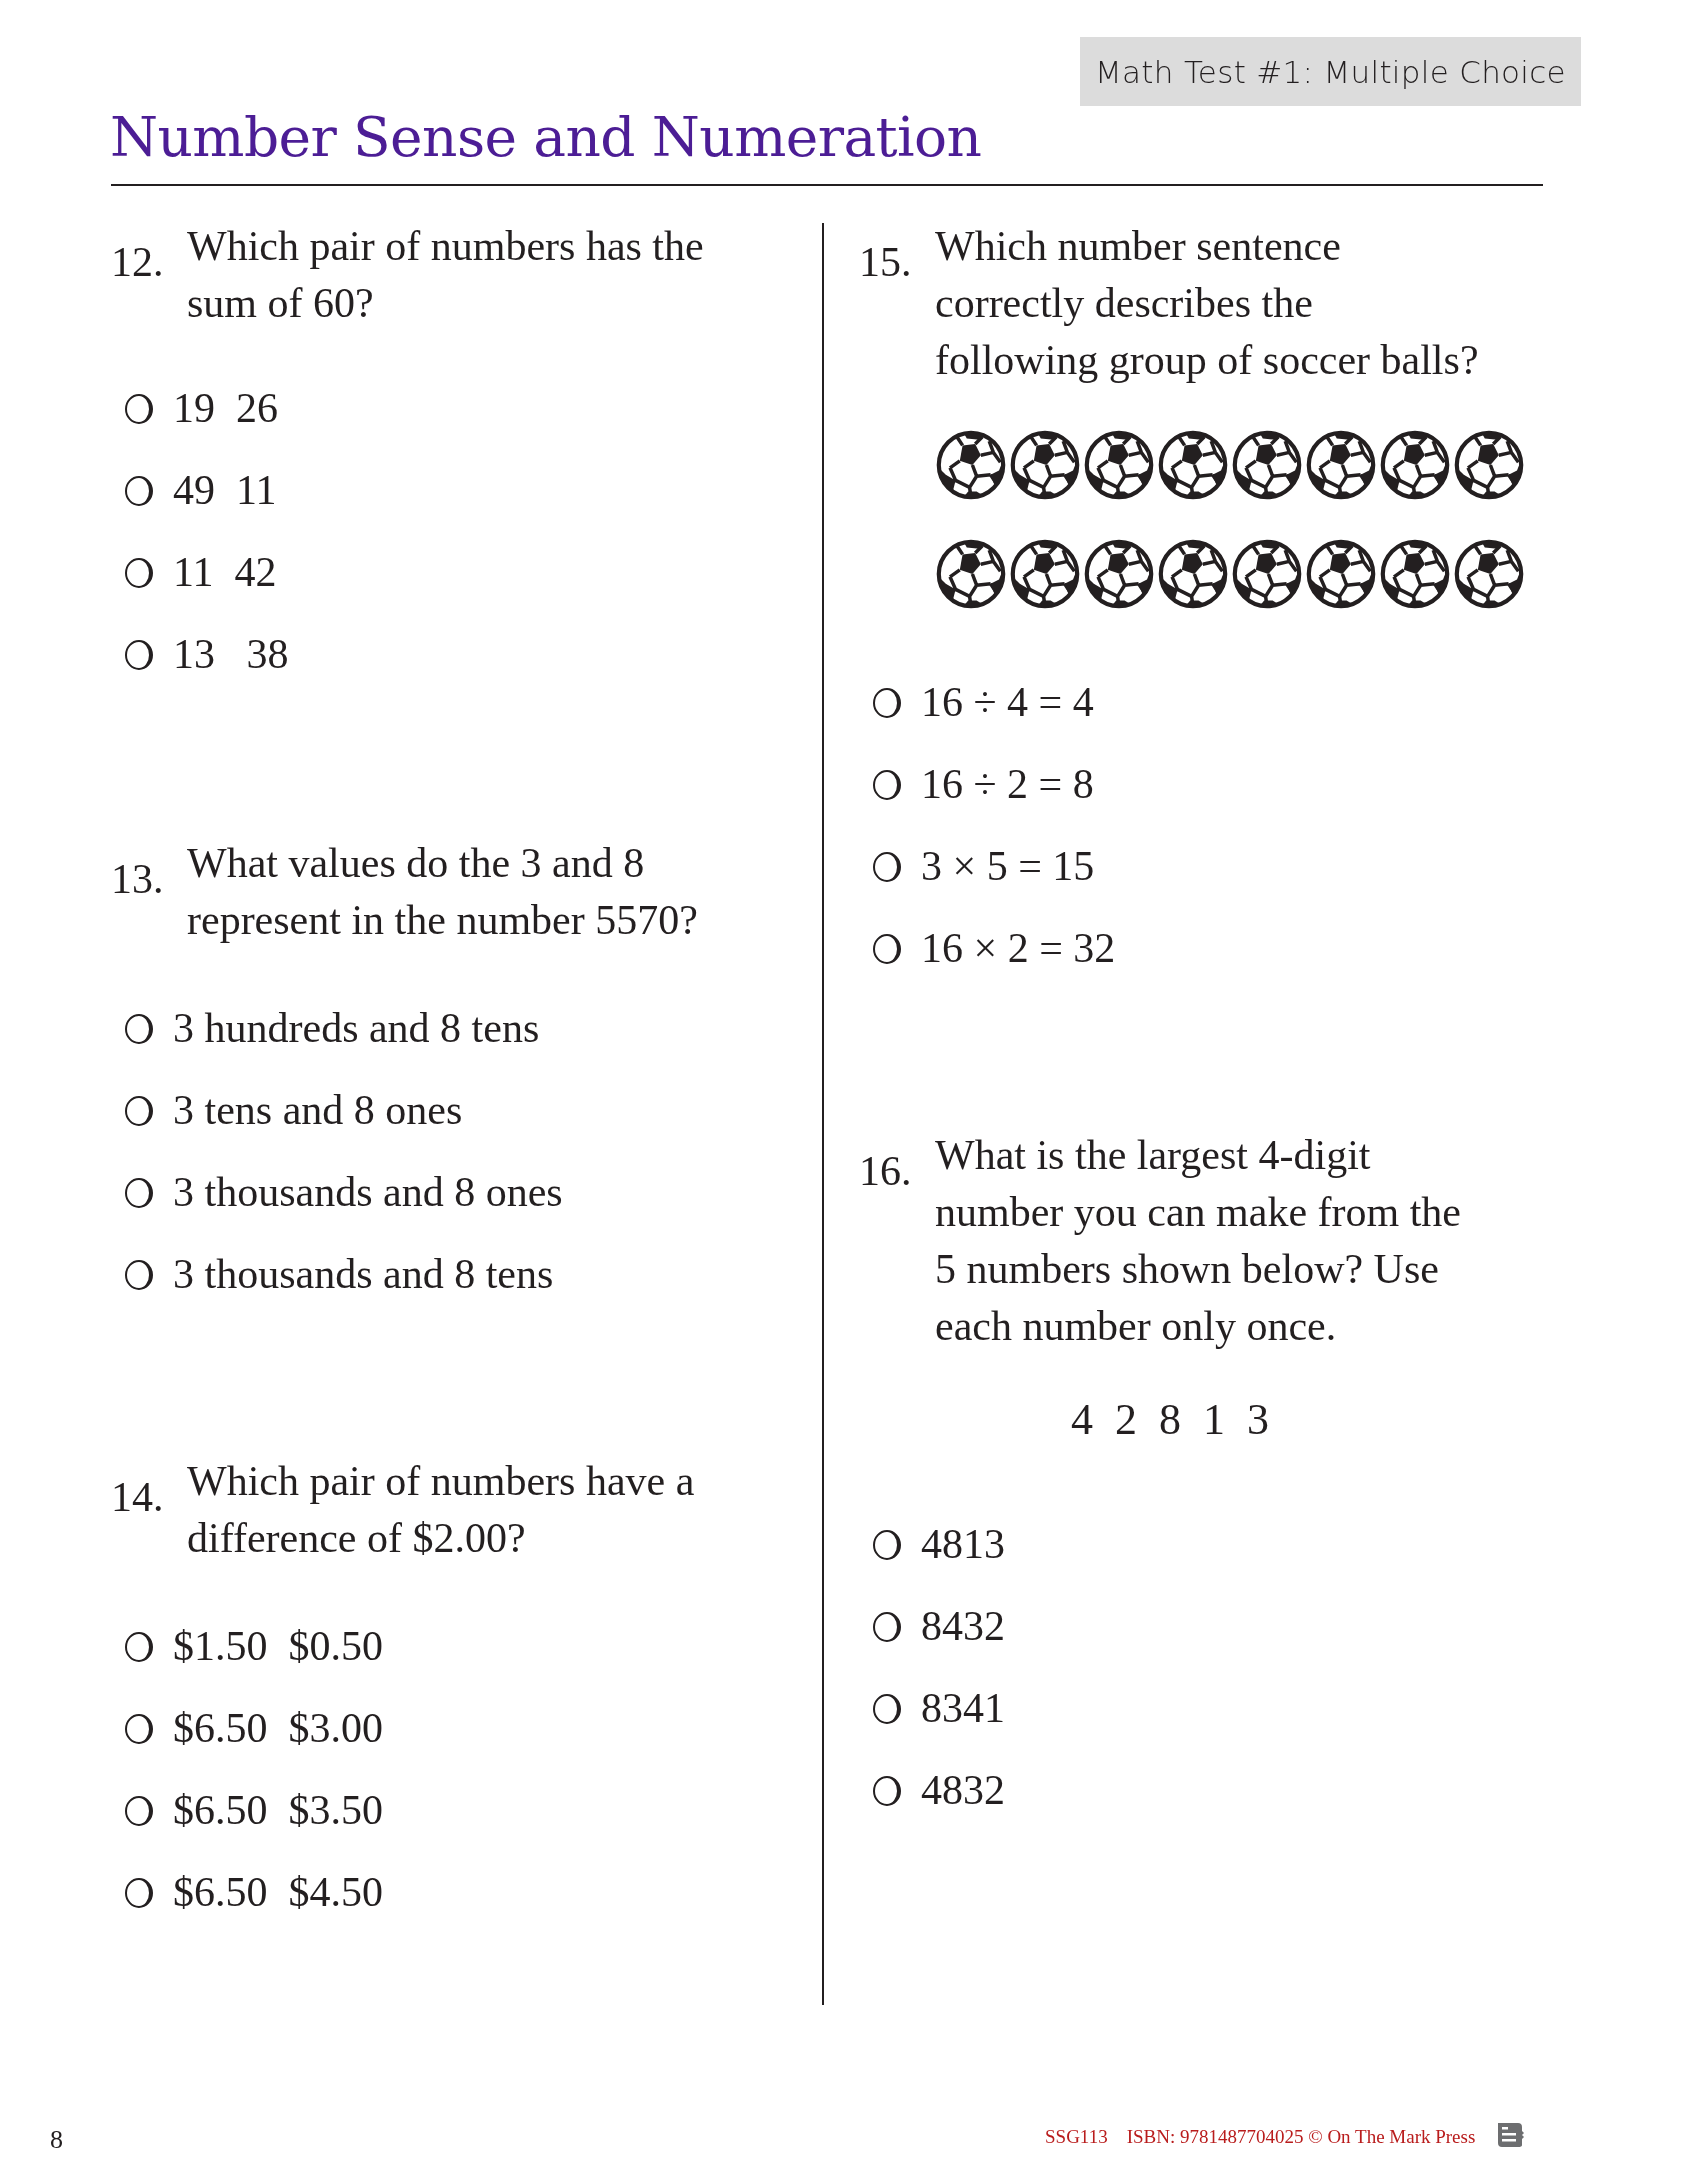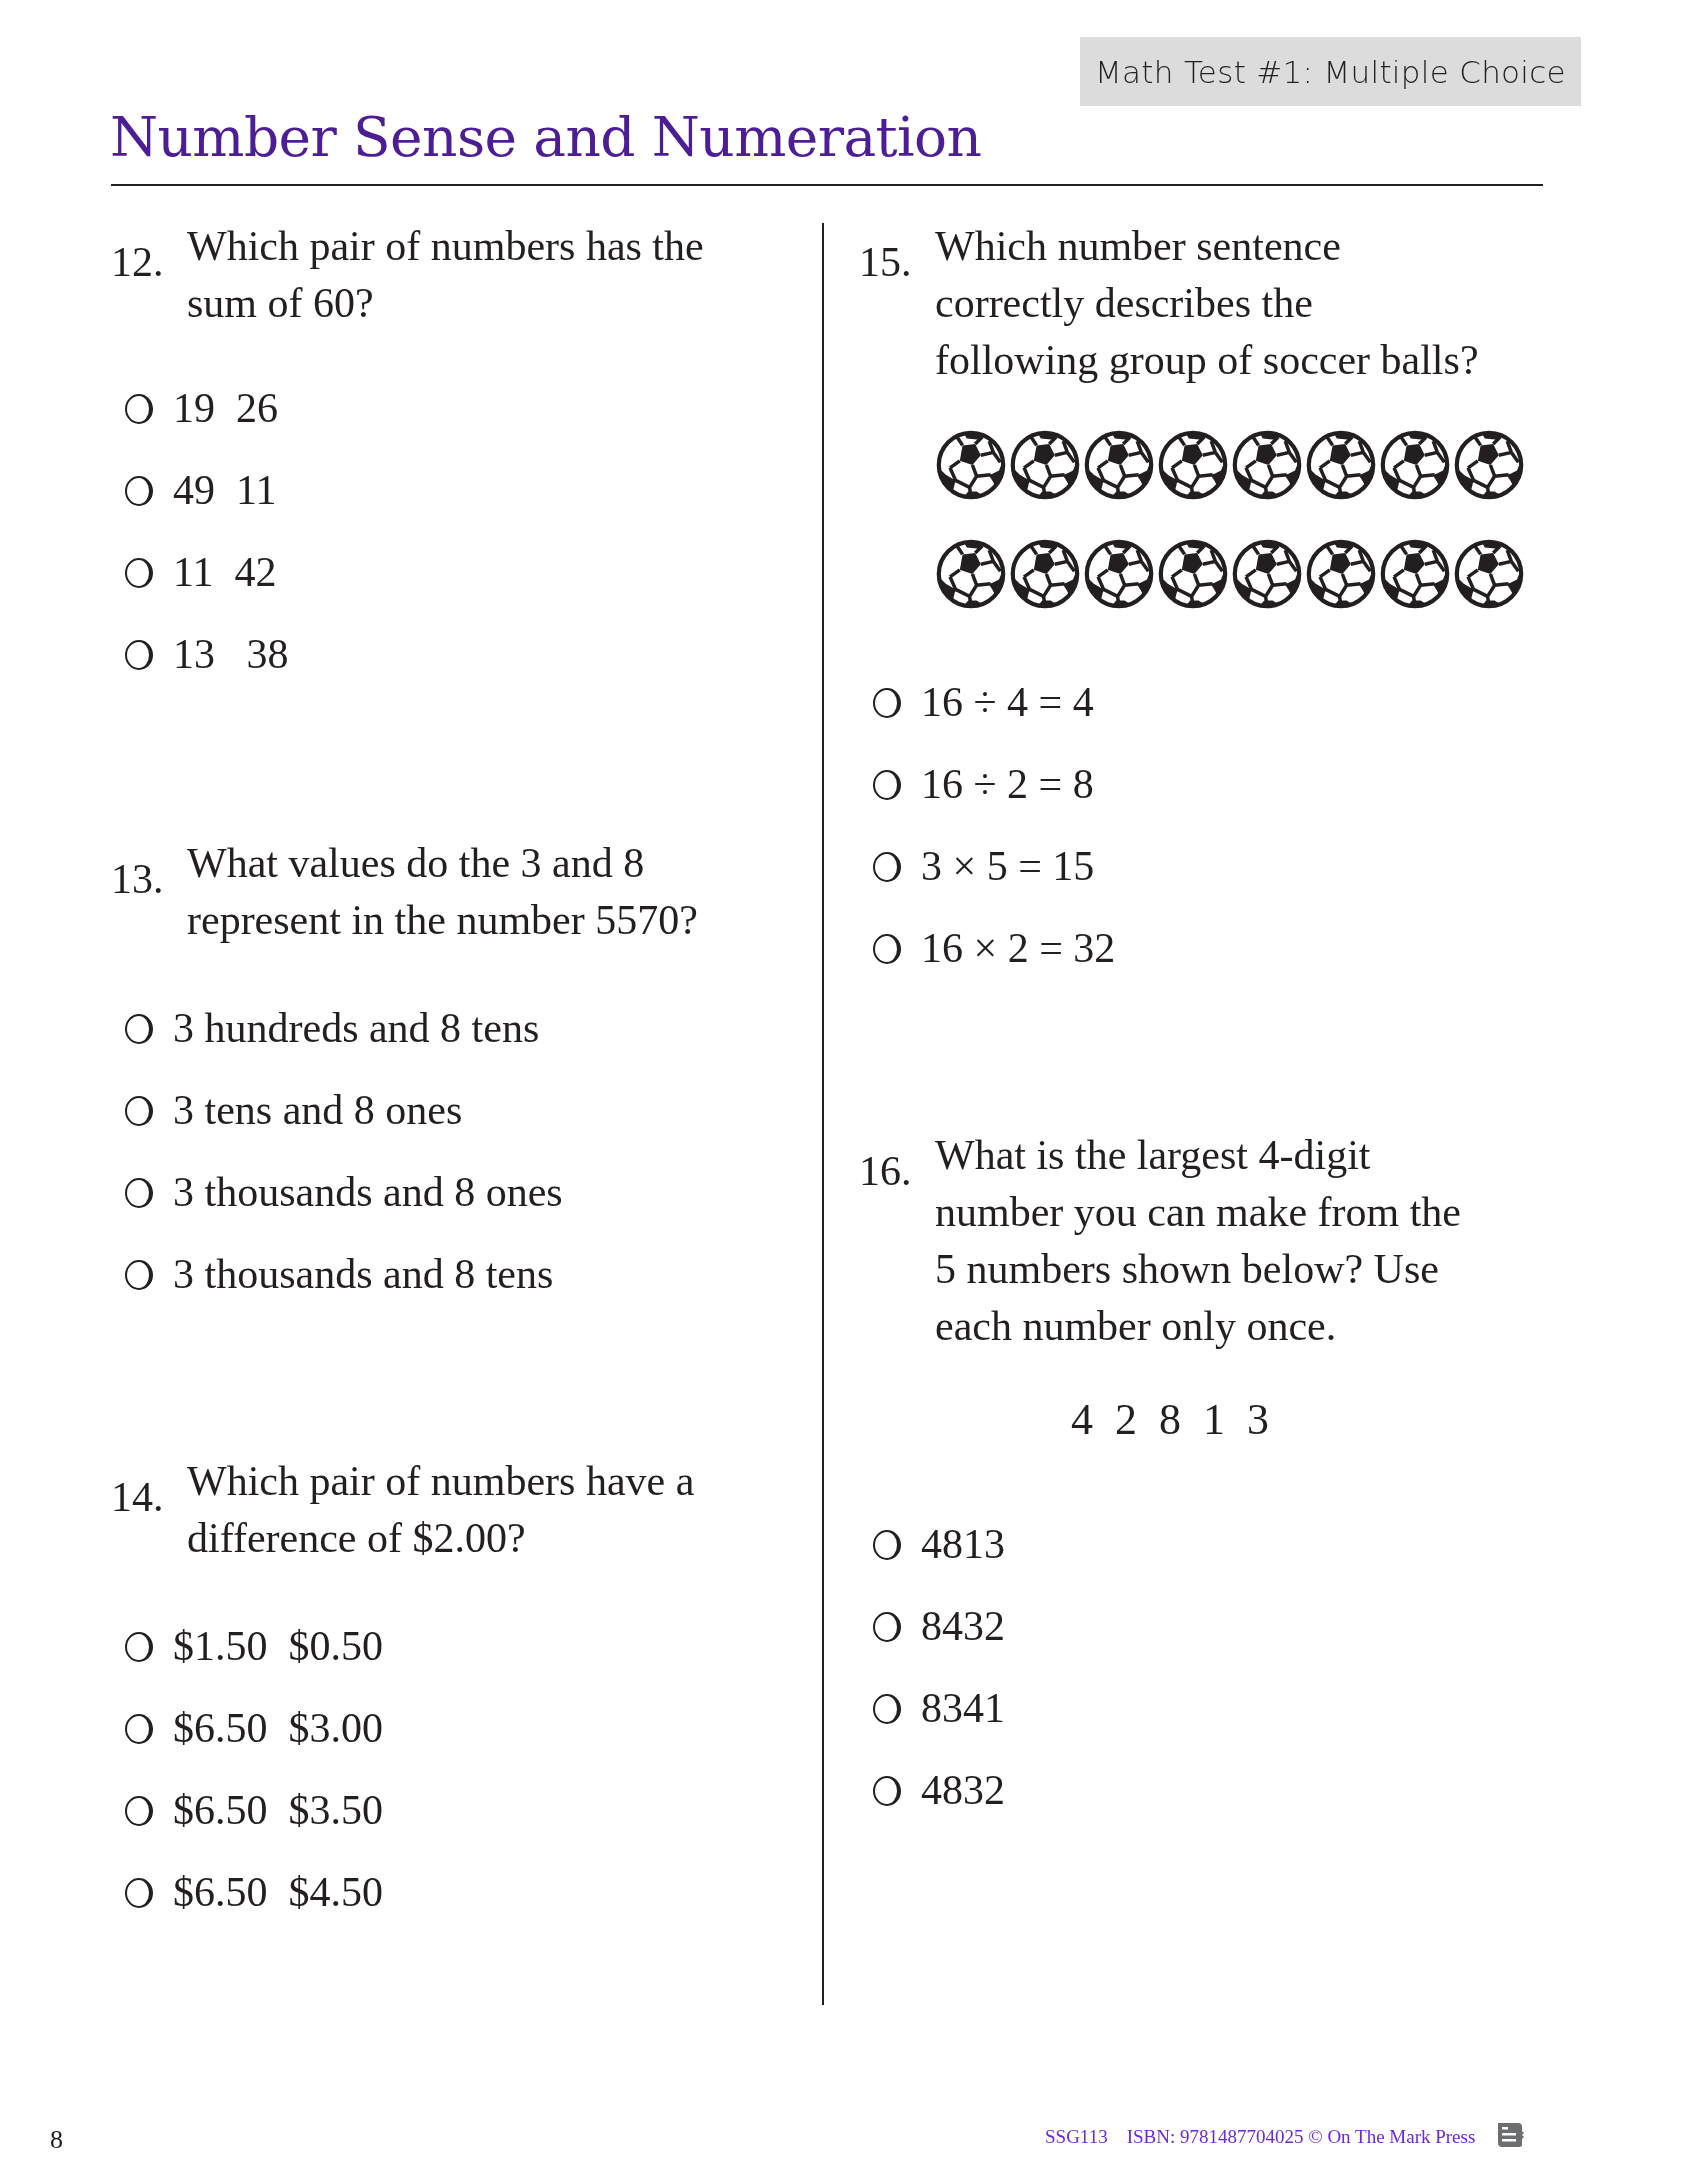--- a/index.html
+++ b/index.html
@@ -37,21 +37,21 @@
     .ball-row { display: flex; gap: 4px; height: 71px; margin-bottom: 38px; }
     .ball { width: 70px; height: 70px; }
 
     .digits {
       left: 1071px; top: 1391px; font-family: "Liberation Serif", serif; font-weight: normal;
       font-size: 44px; letter-spacing: 0; white-space: pre; line-height: 57px;
     }
 
     .footer-text {
       left: 1045px; top: 2126px; font-family: "Liberation Serif", serif; font-size: 19px;
-      color: #6d28d9; white-space: pre;
+      color: #b91c1c; white-space: pre;
     }
     .footer-logo { left: 1496px; top: 2121px; width: 30px; height: 28px; }
     .page-num { left: 50px; top: 2125px; font-family: "Liberation Serif", serif; font-size: 26px; color: #231f20; }
   </style>
 </head>
 <body>
 
 <div class="abs header-tag">Math Test #1: Multiple Choice</div>
 <div class="abs page-title">Number Sense and Numeration</div>
 <div class="abs rule"></div>

